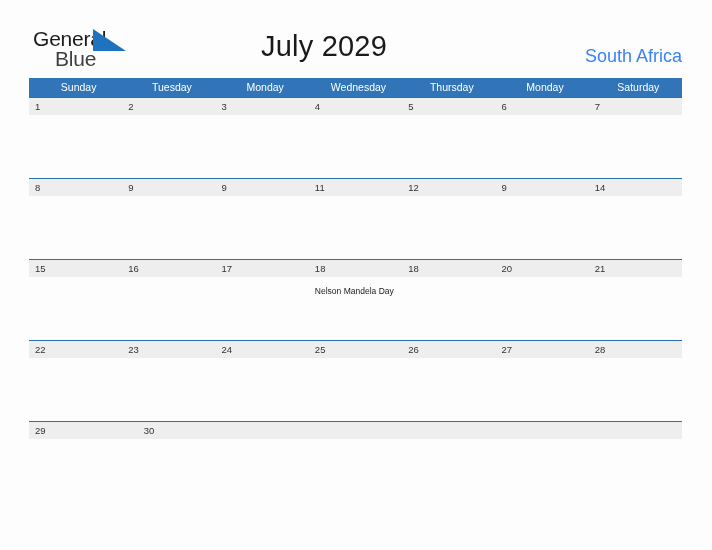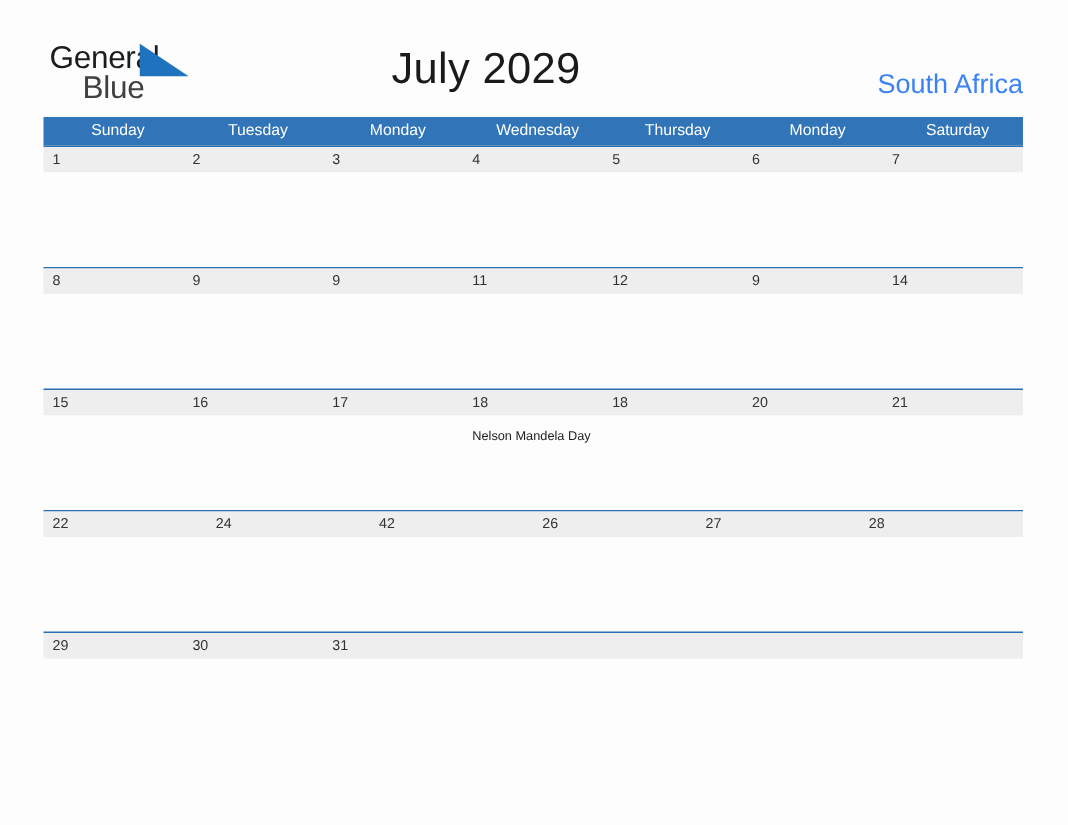--- a/index.html
+++ b/index.html
@@ -240,42 +240,42 @@
         <div class="evt-cell"><span class="evt">Nelson Mandela Day</span></div>
         <div class="evt-cell"><span class="evt"></span></div>
         <div class="evt-cell"><span class="evt"></span></div>
         <div class="evt-cell"><span class="evt"></span></div>
       </div>
     </div>
 
     <div class="week">
       <div class="week-dates">
         <div class="daynum">22</div>
+        <div class="daynum">23</div>
         <div class="daynum">24</div>
-        <div class="daynum">42</div>
+        <div class="daynum">25</div>
         <div class="daynum">26</div>
         <div class="daynum">27</div>
         <div class="daynum">28</div>
       </div>
       <div class="week-body">
         <div class="evt-cell"><span class="evt"></span></div>
         <div class="evt-cell"><span class="evt"></span></div>
         <div class="evt-cell"><span class="evt"></span></div>
         <div class="evt-cell"><span class="evt"></span></div>
         <div class="evt-cell"><span class="evt"></span></div>
         <div class="evt-cell"><span class="evt"></span></div>
         <div class="evt-cell"><span class="evt"></span></div>
       </div>
     </div>
 
     <div class="week short">
       <div class="week-dates">
         <div class="daynum">29</div>
         <div class="daynum">30</div>
-        <div class="daynum">31</div>
         <div class="daynum blank"></div>
         <div class="daynum blank"></div>
         <div class="daynum blank"></div>
         <div class="daynum blank"></div>
       </div>
       <div class="week-body"></div>
     </div>
 
   </div>
 </div>

